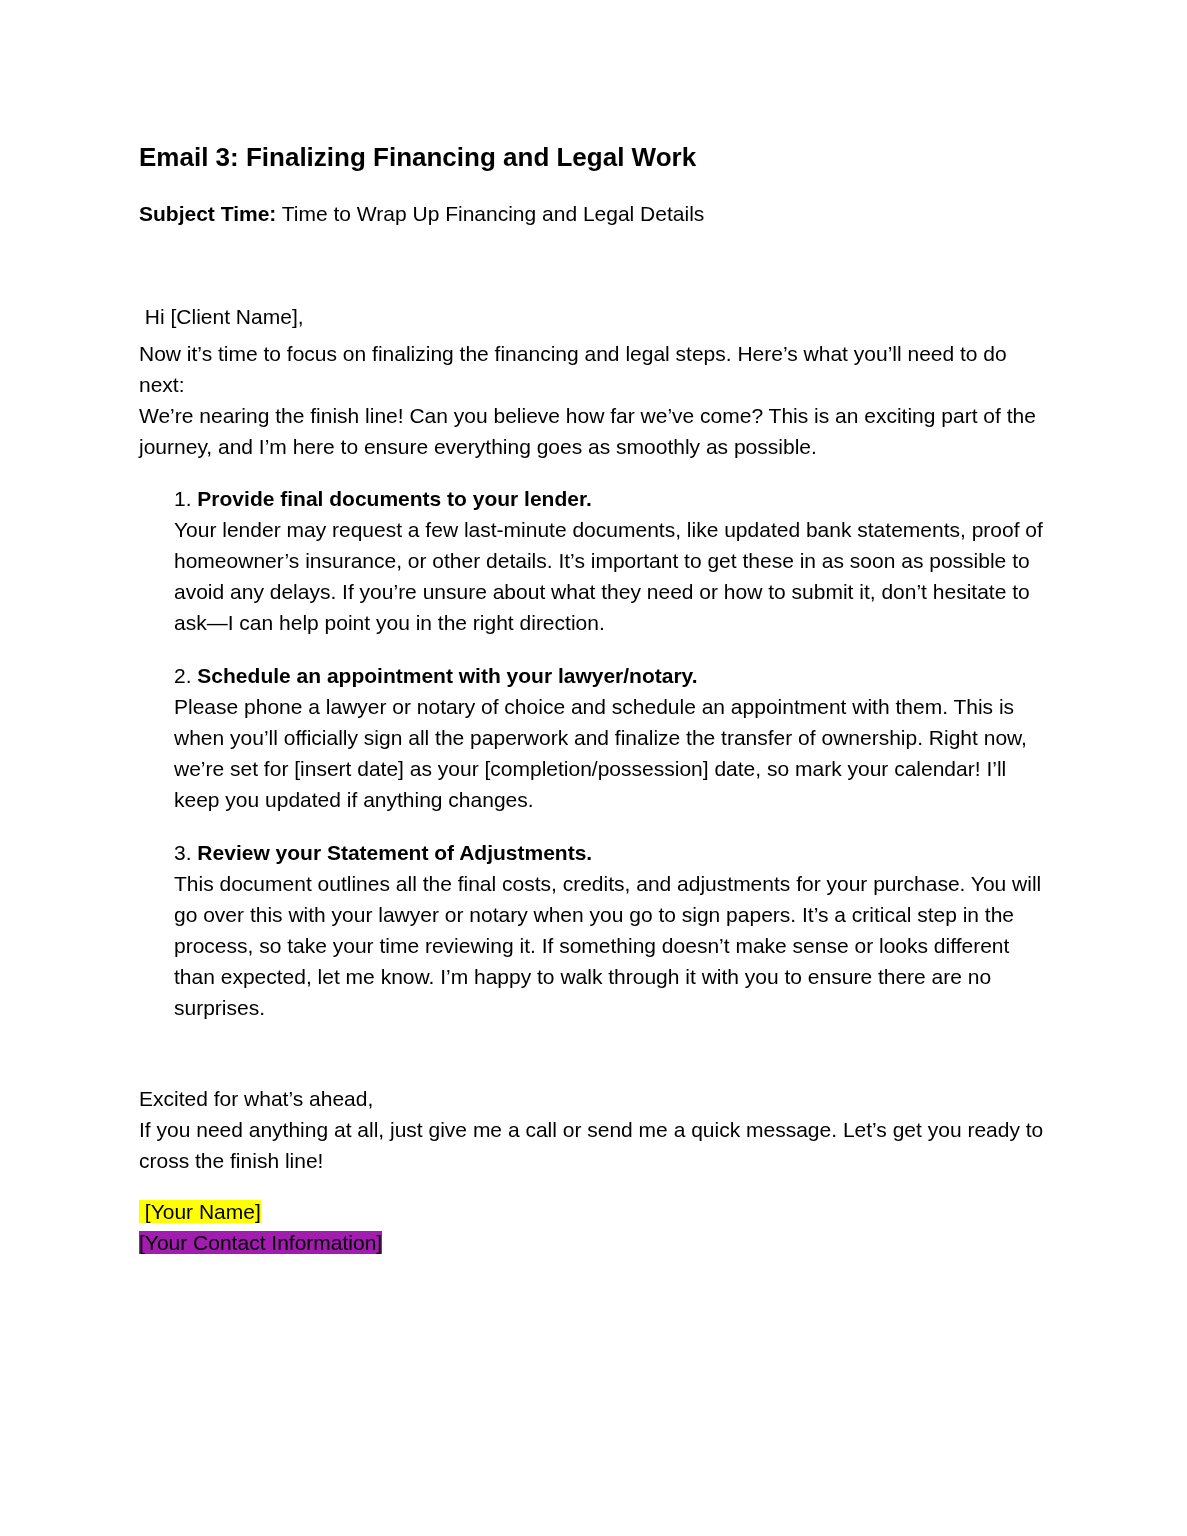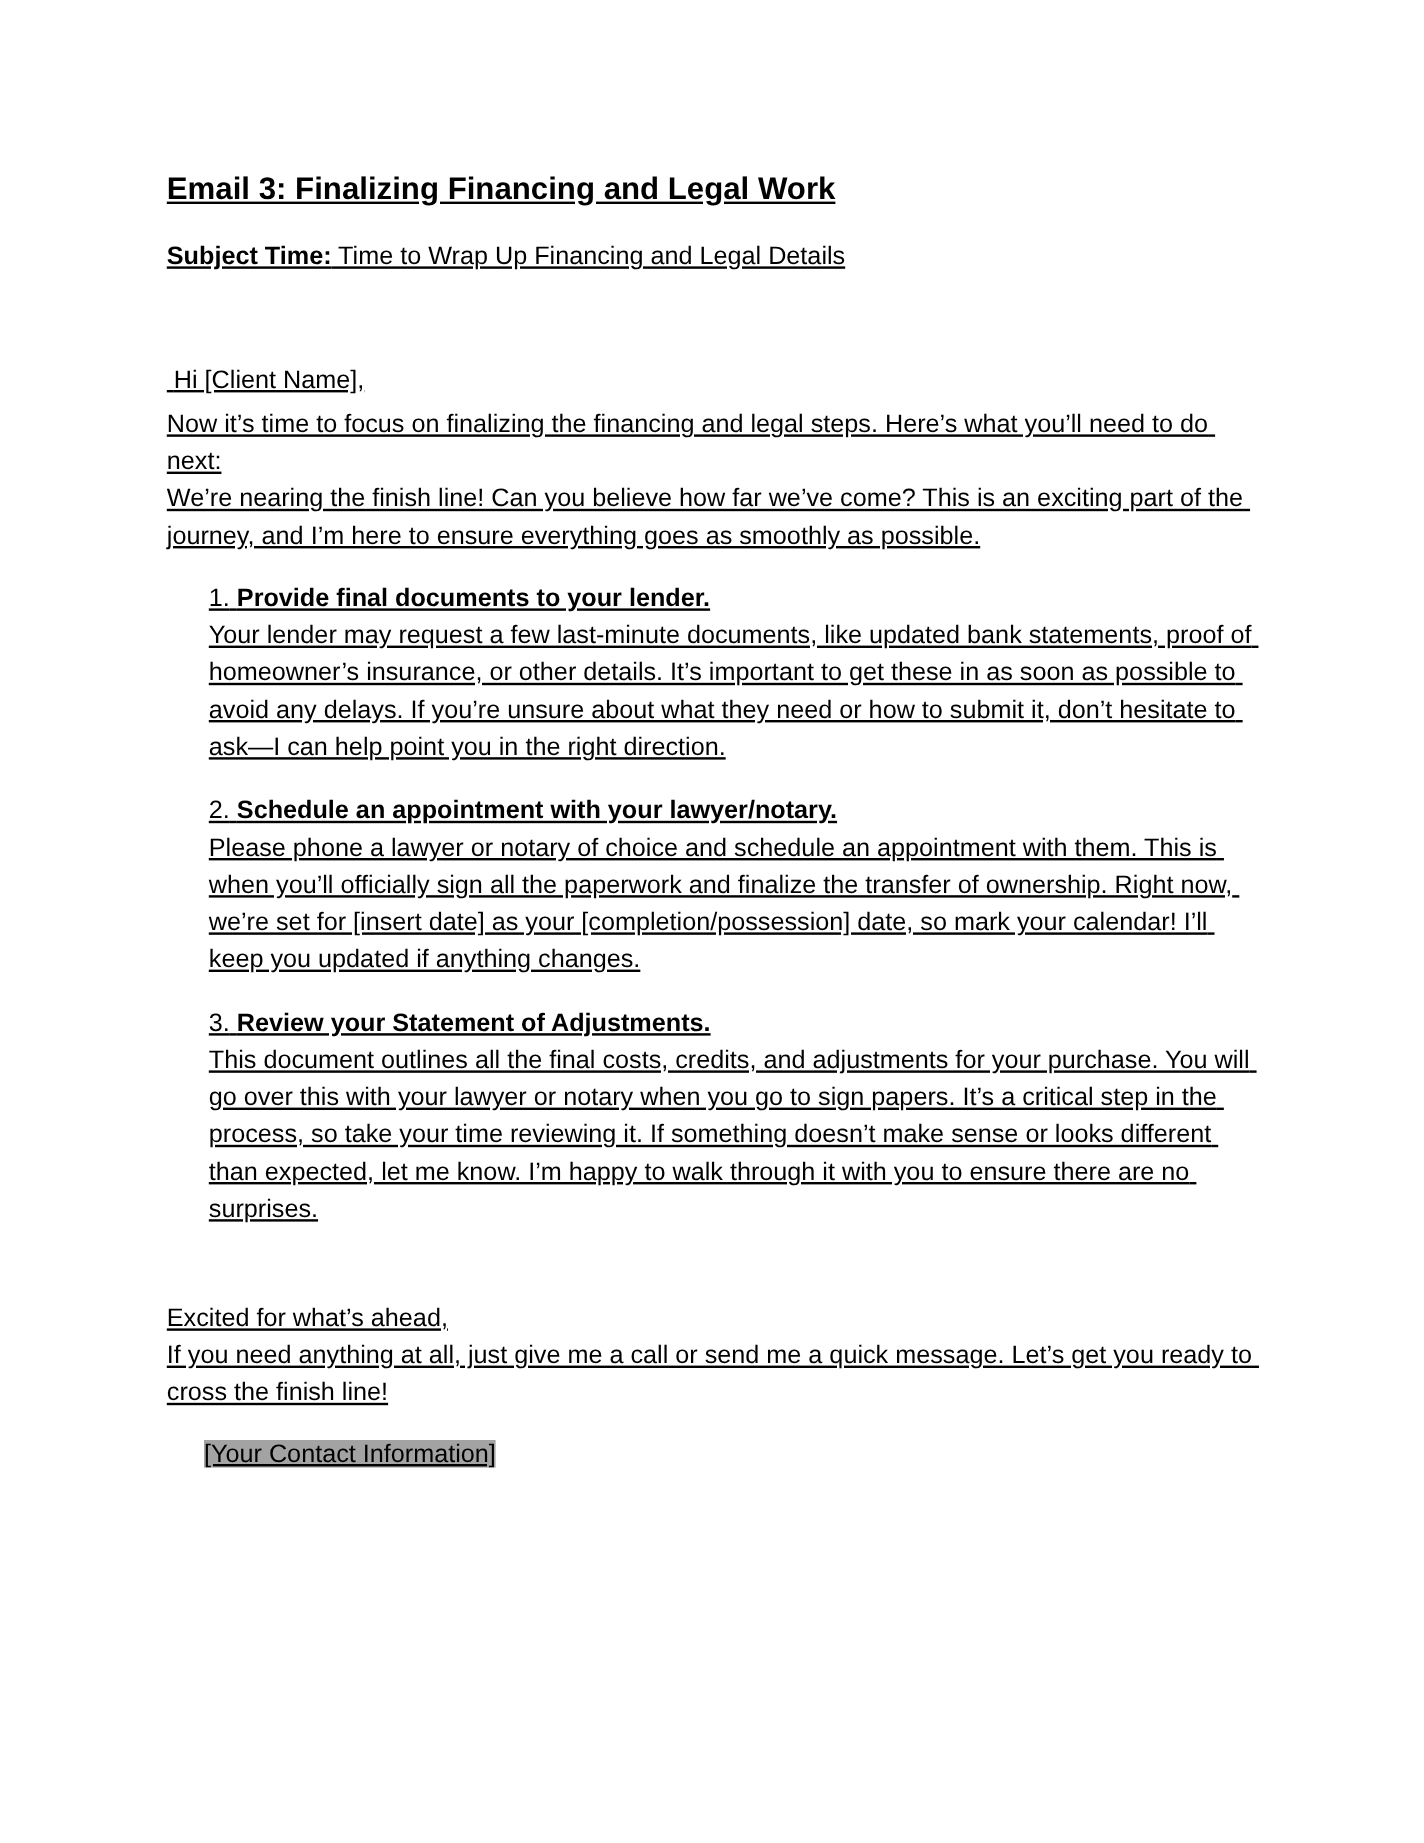--- a/index.html
+++ b/index.html
@@ -11,21 +11,20 @@
     width: 1187px;
     height: 1536px;
     background: #ffffff;
     box-sizing: border-box;
     padding: 140px 139px 0 139px;
     font-family: "Liberation Sans", "DejaVu Sans", sans-serif;
     color: #000000;
     font-size: 21px;
     line-height: 31px;
     overflow: hidden;
-    text-decoration: underline;
   }
   .bound-text { white-space: pre-wrap; }
   .doc-title {
     font-size: 26px;
     line-height: 34px;
     font-weight: bold;
     margin: 0 0 24px 0;
   }
   .subject-line {
     margin: 0 0 72px 0;
@@ -106,17 +105,20 @@
   </div>
 
 
   <div class="closing-para">
     <div class="bound-text" data-bind="document.closing.para2_line2">Excited for what’s ahead,</div>
     <div class="bound-text" data-bind="document.closing.para2_line1">If you need anything at all, just give me a call or send me a quick message. Let’s get you ready to cross the finish line!</div>
   </div>
 
   <div class="signature-block">
     <div>
-      <span class="hl bound-text" data-bind="document.signature.contact" data-bind-style="backgroundColor:page.highlight_color" style="background-color: #a3a3a3; margin-left: 31px;">[Your Contact Information]</span>
+      <span class="hl bound-text" data-bind="document.signature.name" data-bind-style="backgroundColor:page.highlight_color" style="background-color: rgb(255, 255, 0);"> [Your Name]</span>
+    </div>
+    <div>
+      <span class="hl bound-text" data-bind="document.signature.contact" data-bind-style="backgroundColor:page.highlight_color" style="background-color: #a21caf;">[Your Contact Information]</span>
     </div>
   </div>
 
 </div>
 
 </body></html>

